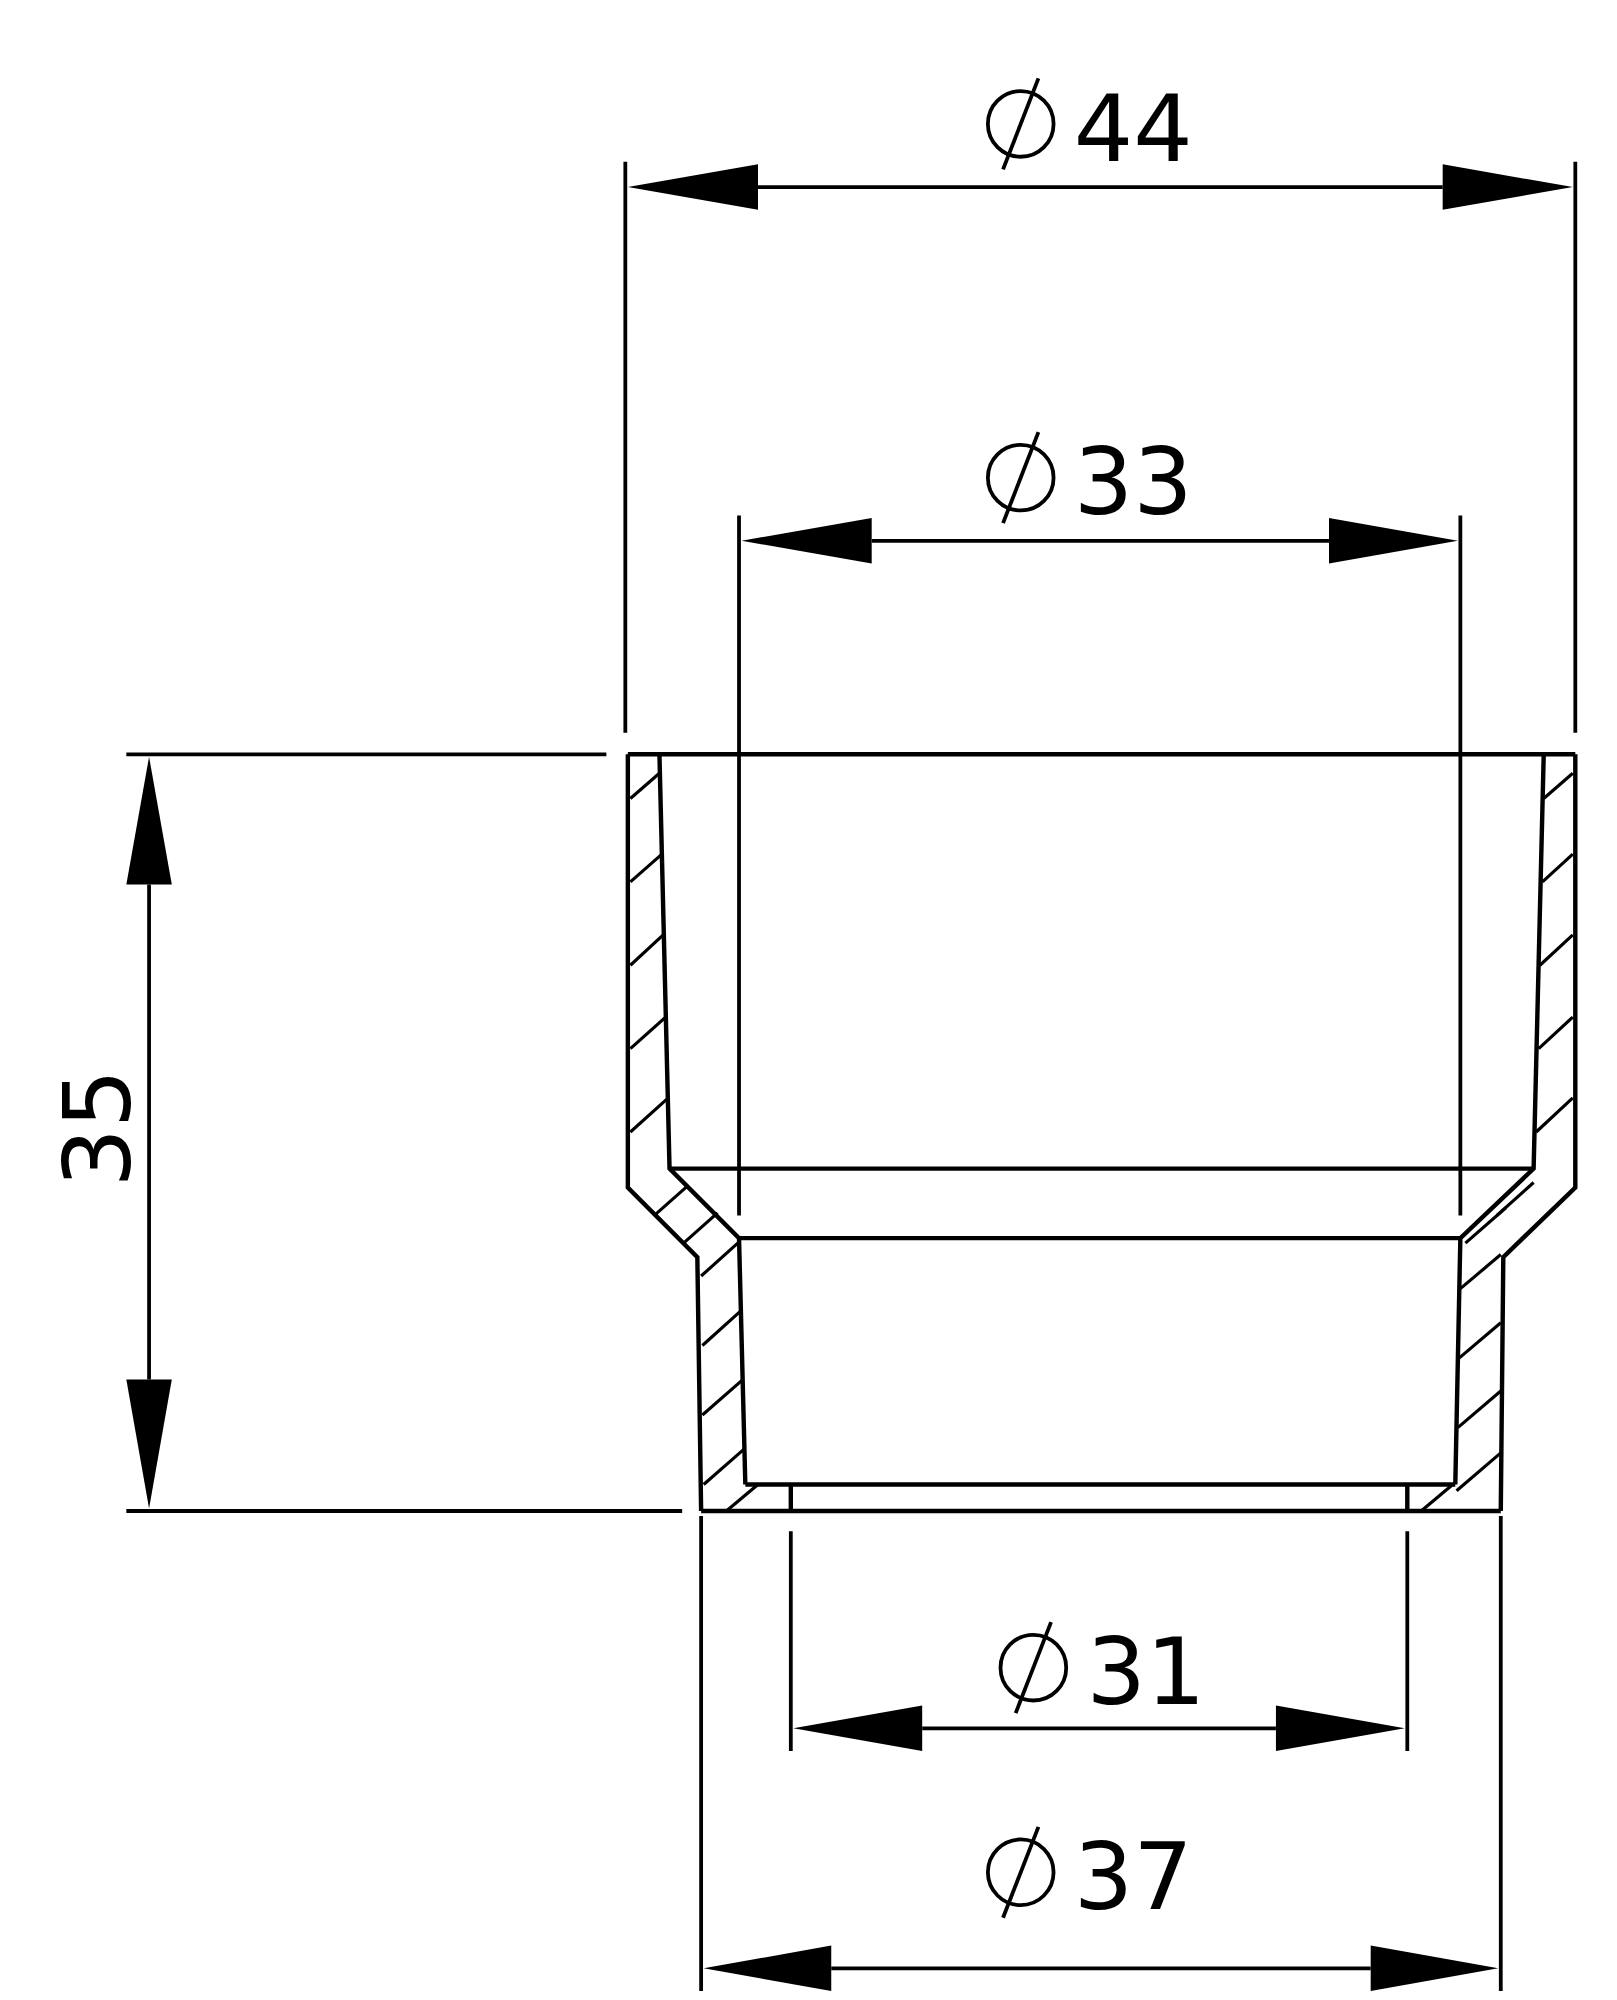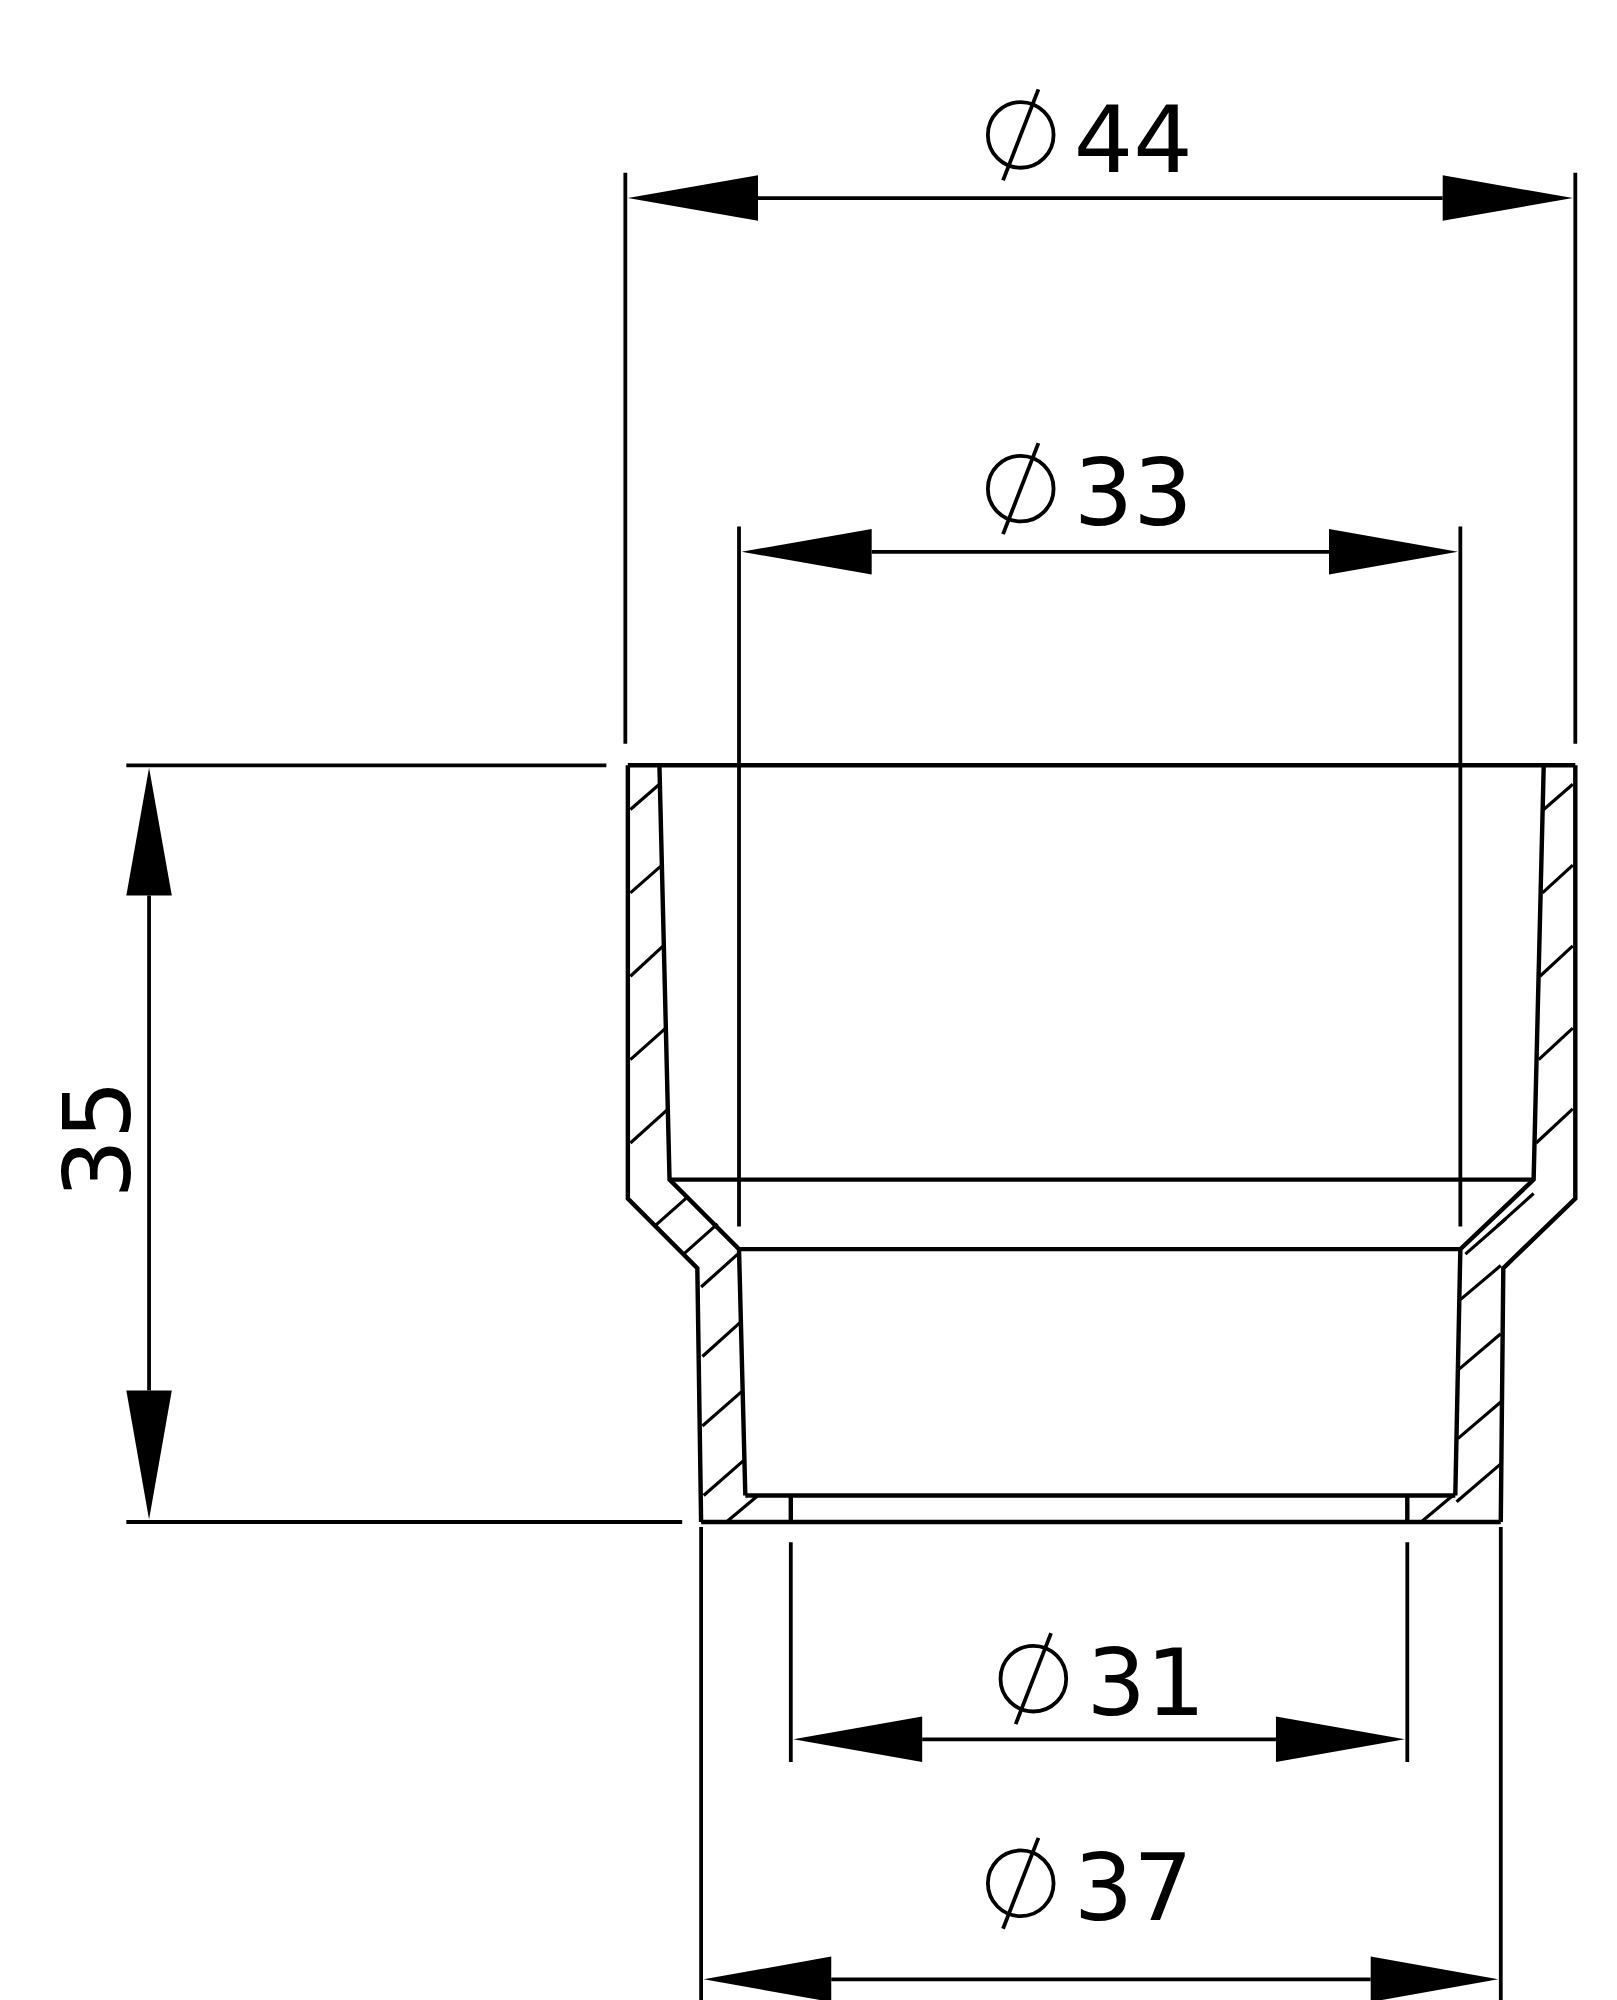--- a/index.html
+++ b/index.html
@@ -1,17 +1,17 @@
 <!DOCTYPE html>
 <html><head>
 <meta charset="utf-8">
 <style>
   html, body { margin:0; padding:0; background:#ffffff; }
   body { width:1617px; height:2000px; overflow:hidden; }
-  #canvas { position:absolute; left:0; top:11px; width:1617px; height:1576px; }
+  #canvas { position:absolute; left:0; top:0; width:1617px; height:1576px; }
   svg text { font-family: "DejaVu Sans", sans-serif; fill:#000; }
 </style>
 </head>
 <body>
 
 <div id="canvas">
 <svg width="1617" height="2000" viewBox="0 0 1280 1583" xmlns="http://www.w3.org/2000/svg">
   <defs>
     <marker id="arrowL" markerWidth="105" markerHeight="36" refX="0" refY="18" orient="auto" markerUnits="userSpaceOnUse">
       <path d="M0,18 L105,2 L105,34 Z" fill="#000"></path>

